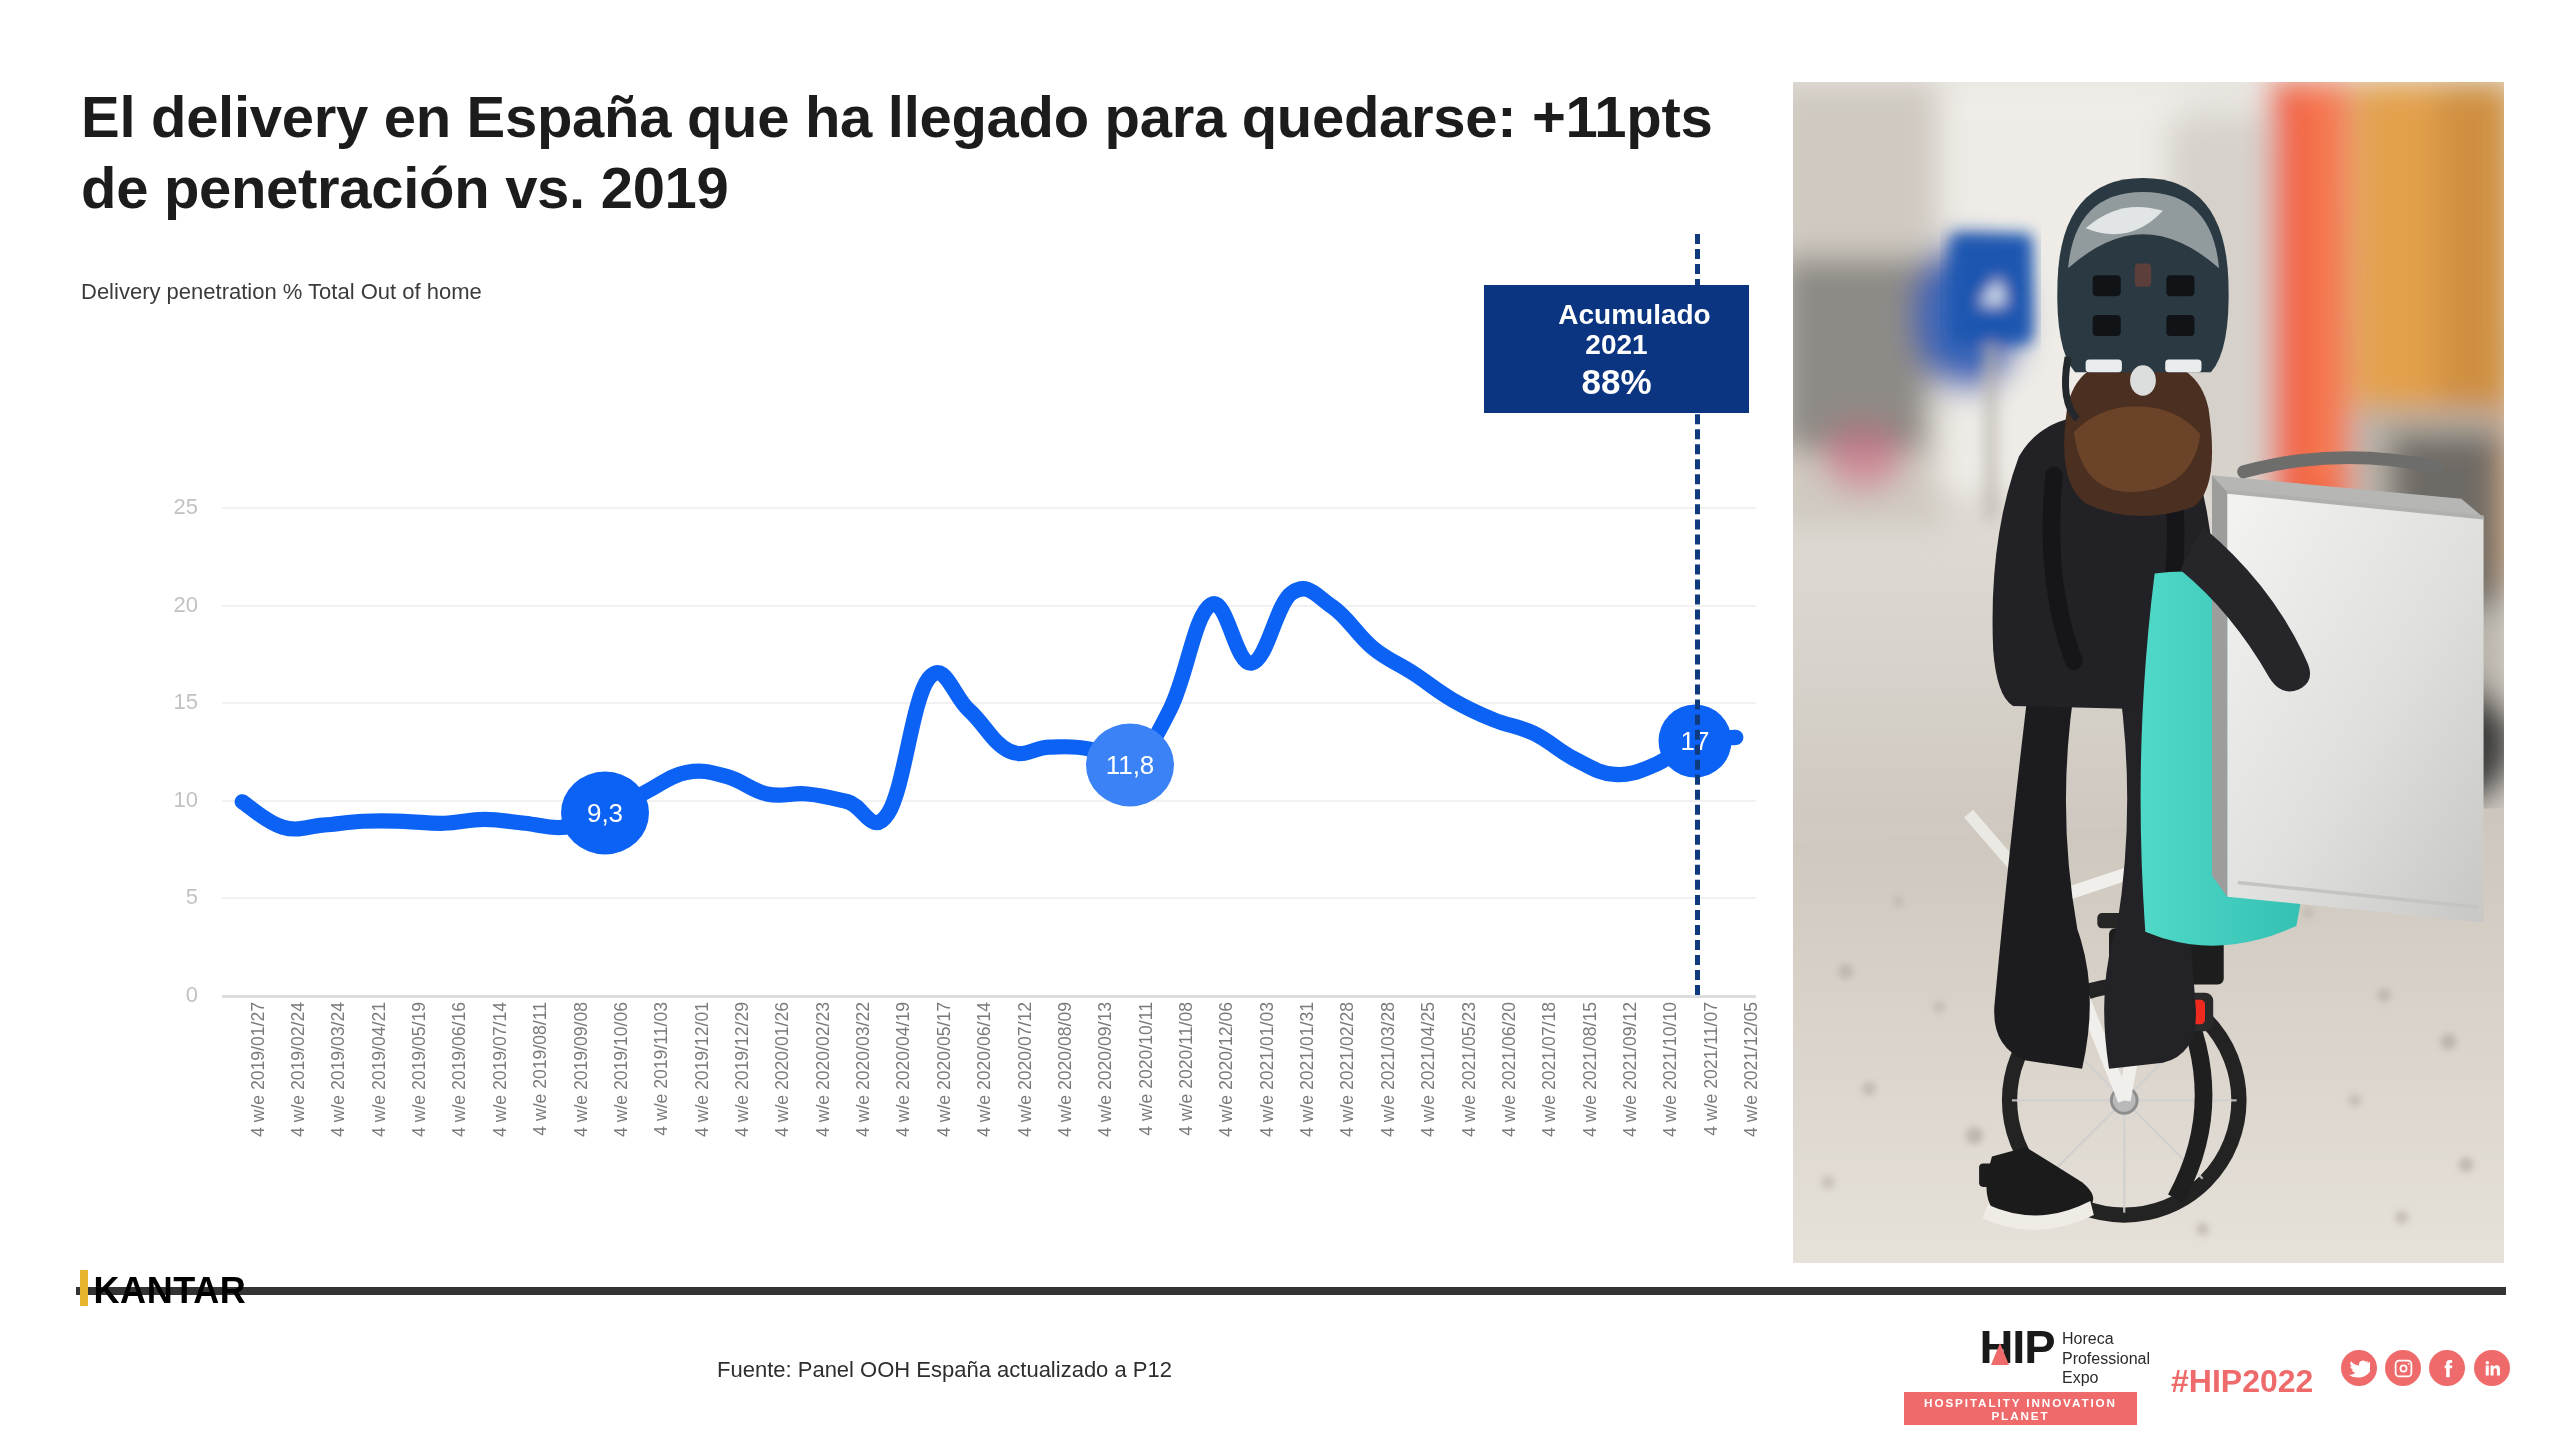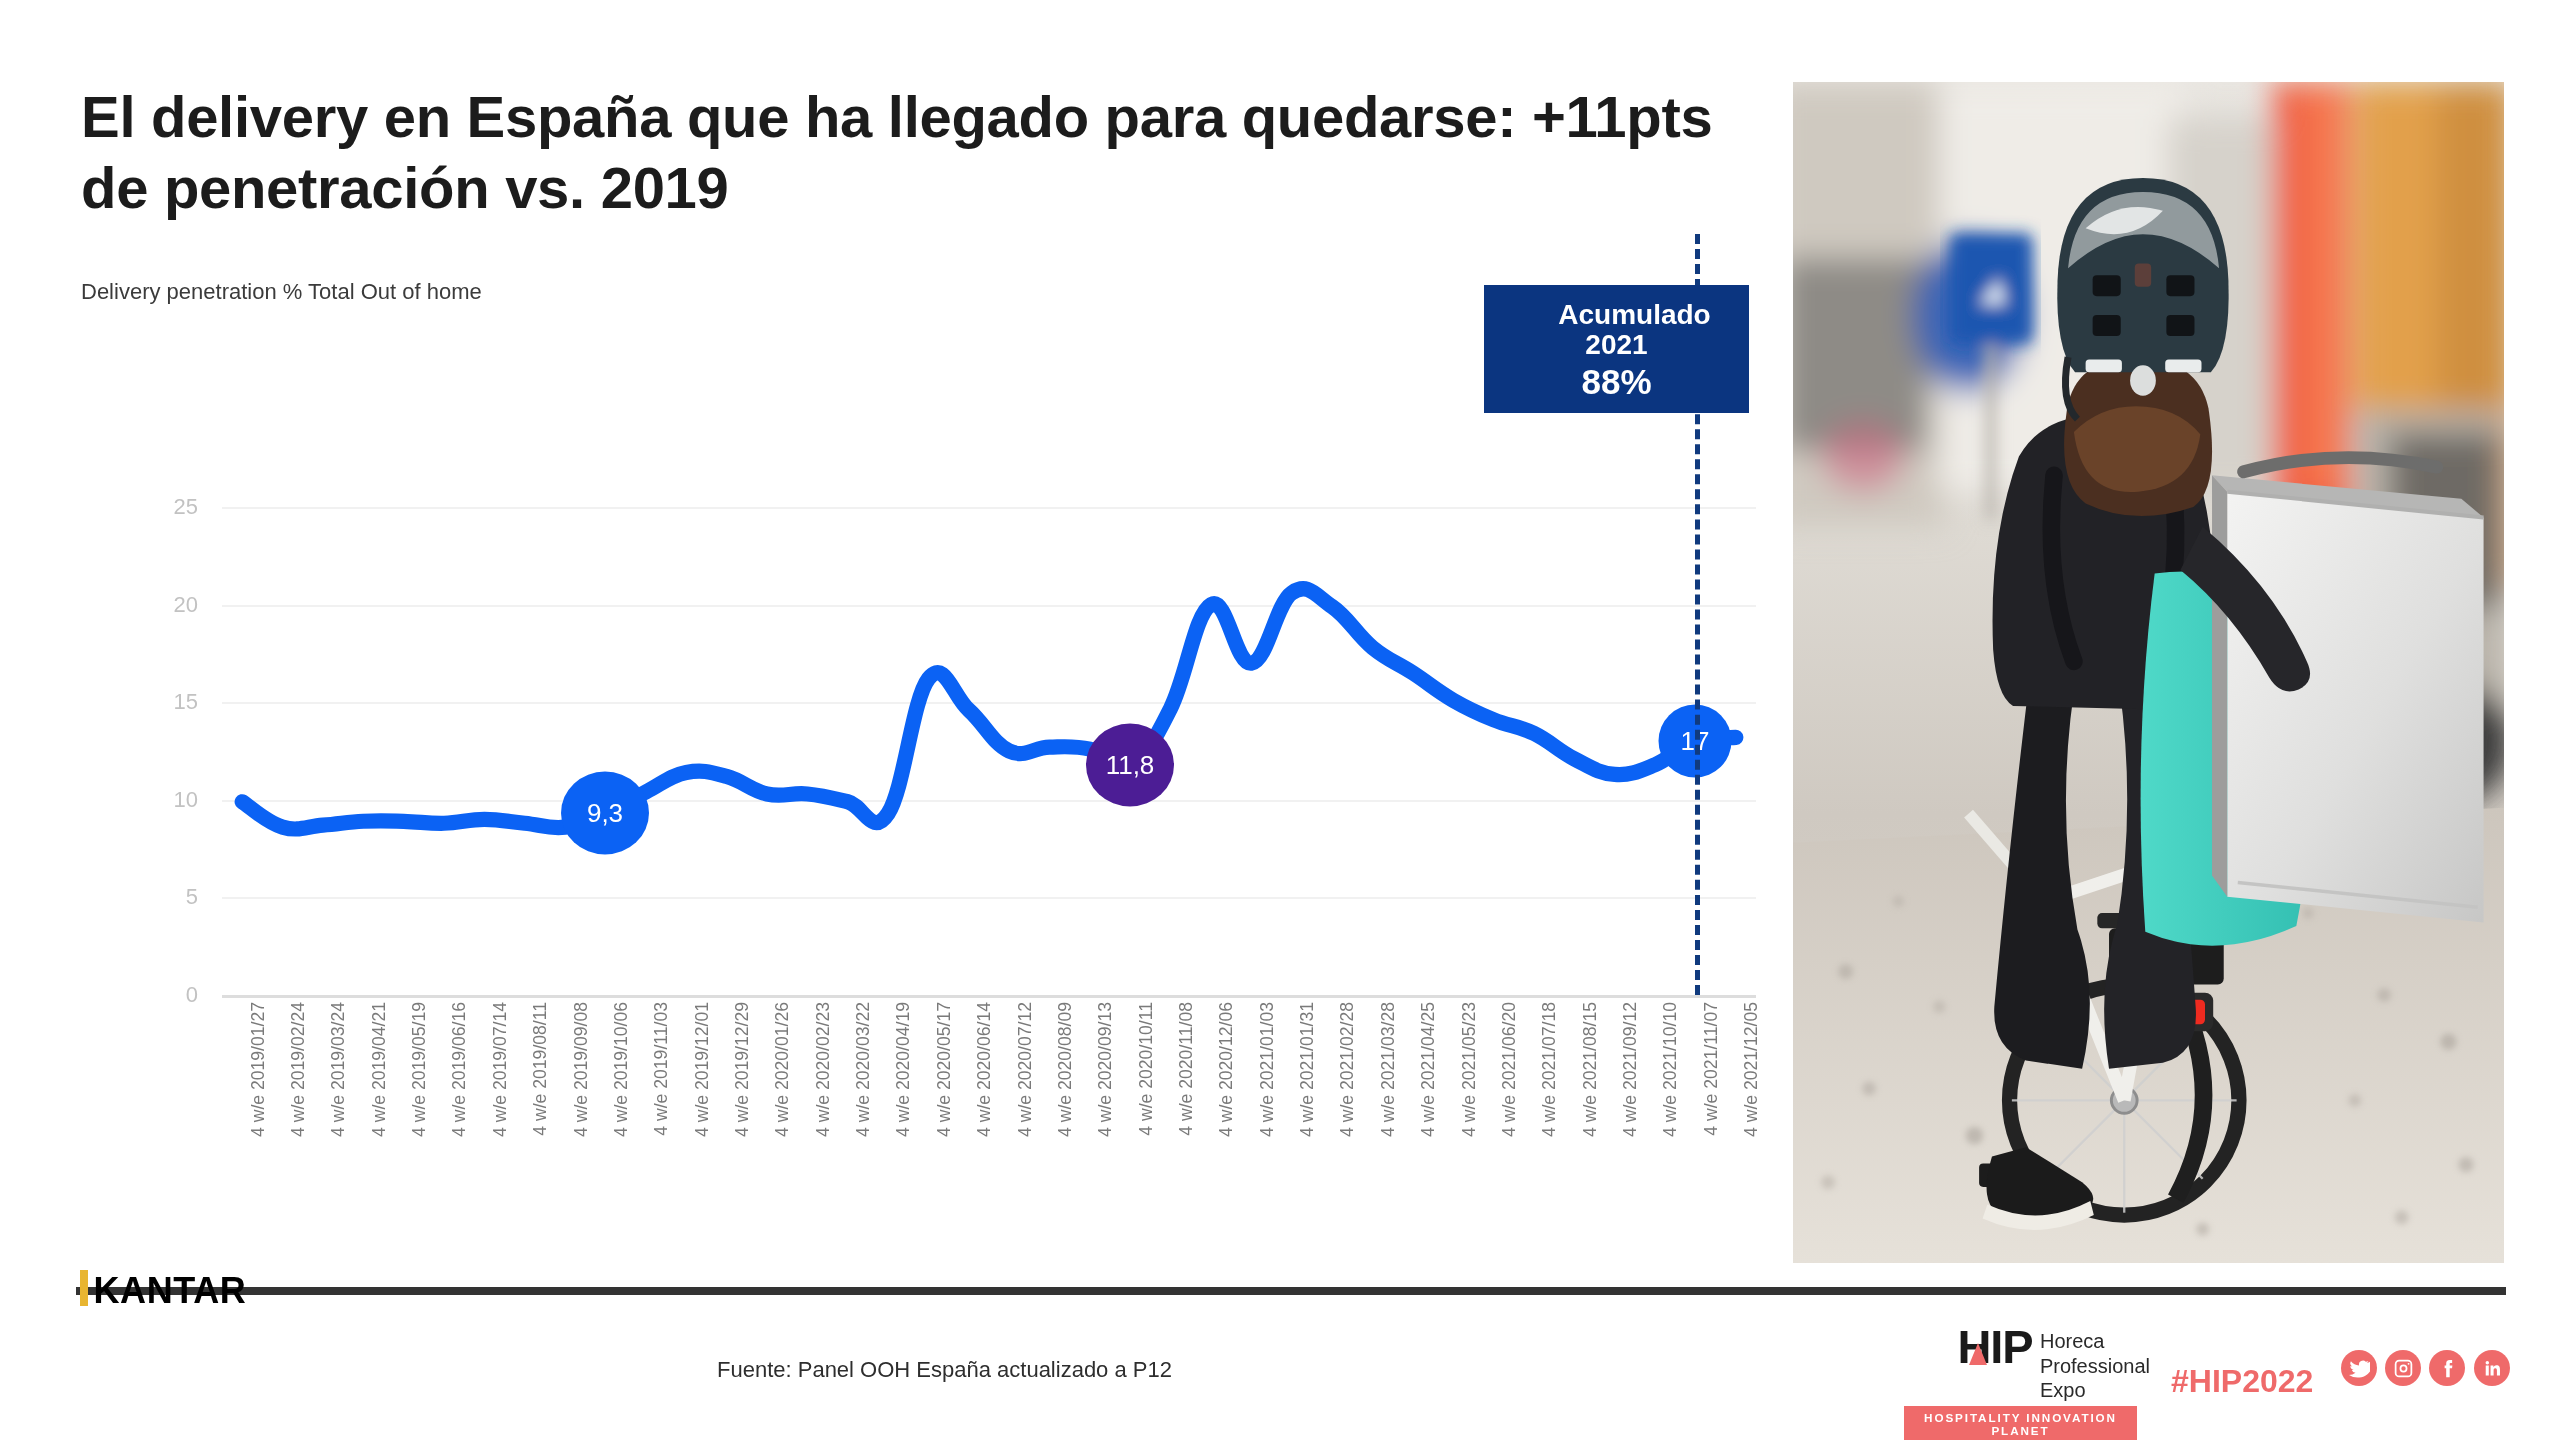--- a/index.html
+++ b/index.html
@@ -171,21 +171,21 @@
   #hip-tri {
     position: absolute;
     left: 11.7px; top: 15px;
     width: 0; height: 0;
     border-left: 9.4px solid transparent;
     border-right: 9.4px solid transparent;
     border-bottom: 22px solid #ef6a6a;
   }
   #hip-sub {
     margin-left: 7.6px;
-    font-size: 20px;
+    font-size: 16px;
     color: #2a2a2a;
     line-height: 1.22;
     padding-top: 1.2px;
   }
   #hip-banner {
     margin-top: 4.1px;
     background: #ef6a6a;
     color: #ffffff;
     font-size: 11.7px;
     font-weight: bold;
@@ -230,21 +230,21 @@
         <div class="gridline" style="top: 332px;"></div>
         <div class="gridline" style="top: 234px;"></div>
         <div class="gridline" style="top: 137px;"></div>
         <div class="gridline" style="top: 39px;"></div>
       </div>
     <svg id="line-svg" viewBox="0 0 2620 900" preserveAspectRatio="none">
       <path id="series-path" fill="none" stroke="#0b62f4" stroke-width="26" stroke-linecap="round" stroke-linejoin="round" d="M34.5 570.0 C48.3 578.7,75.8 605.3,103.4 613.3 C131.0 621.3,144.8 612.0,172.4 610.0 C199.9 608.0,213.7 604.7,241.3 603.3 C268.9 602.0,282.7 602.7,310.3 603.3 C337.8 604.0,351.6 607.3,379.2 606.7 C406.8 606.0,420.6 600.0,448.2 600.0 C475.7 600.0,489.5 604.0,517.1 606.7 C544.7 609.3,558.5 616.7,586.1 613.3 C613.6 610.0,627.4 602.0,655.0 590.0 C682.6 578.0,696.4 567.3,723.9 553.3 C751.5 539.3,765.3 525.3,792.9 520.0 C820.5 514.7,834.3 519.3,861.8 526.7 C889.4 534.0,903.2 550.7,930.8 556.7 C958.4 562.7,972.2 554.0,999.7 556.7 C1027.3 559.3,1041.1 563.3,1068.7 570.0 C1096.3 576.7,1110.1 632.0,1137.6 590.0 C1165.2 548.0,1179.0 395.3,1206.6 360.0 C1234.2 324.7,1247.9 388.7,1275.5 413.3 C1303.1 438.0,1316.9 470.7,1344.5 483.3 C1372.1 496.0,1385.8 477.3,1413.4 476.7 C1441.0 476.0,1454.8 474.0,1482.4 480.0 C1509.9 486.0,1523.7 520.7,1551.3 506.7 C1578.9 492.7,1592.7 464.7,1620.3 410.0 C1647.8 355.3,1661.6 248.7,1689.2 233.3 C1716.8 218.0,1730.6 337.3,1758.2 333.3 C1785.7 329.3,1799.5 232.7,1827.1 213.3 C1854.7 194.0,1868.5 218.0,1896.1 236.7 C1923.6 255.3,1937.4 284.0,1965.0 306.7 C1992.6 329.3,2006.4 332.0,2033.9 350.0 C2061.5 368.0,2075.3 380.7,2102.9 396.7 C2130.5 412.7,2144.3 418.7,2171.8 430.0 C2199.4 441.3,2213.2 440.0,2240.8 453.3 C2268.4 466.7,2282.2 482.7,2309.7 496.7 C2337.3 510.7,2351.1 521.3,2378.7 523.3 C2406.3 525.3,2420.1 518.0,2447.6 506.7 C2475.2 495.3,2489.0 476.0,2516.6 466.7 C2544.2 457.3,2571.7 461.3,2585.5 460.0"></path>
     </svg>
     <div id="markers">
         <div class="marker" style="left: 383px; top: 345px; width: 88px; height: 83px; background: rgb(11, 98, 244);">9,3</div>
-        <div class="marker" style="left: 908px; top: 297px; width: 88px; height: 83px; background: #4c1d95; text-align: center;">11,8</div>
+        <div class="marker" style="left: 908px; top: 297px; width: 88px; height: 83px; background: #3b82f6; text-align: center;">11,8</div>
         <div class="marker" style="left: 1473px; top: 273px; width: 73px; height: 73px; background: rgb(11, 98, 244);">17</div>
       </div>
     <div id="ref-line" style="left: 1473px; border-left-color: rgb(16, 58, 126);"></div>
   </div>
   <div id="yticks">
       <div class="ytick" style="top: 527px;">0</div>
       <div class="ytick" style="top: 429px;">5</div>
       <div class="ytick" style="top: 332px;">10</div>
       <div class="ytick" style="top: 234px;">15</div>
       <div class="ytick" style="top: 137px;">20</div>

